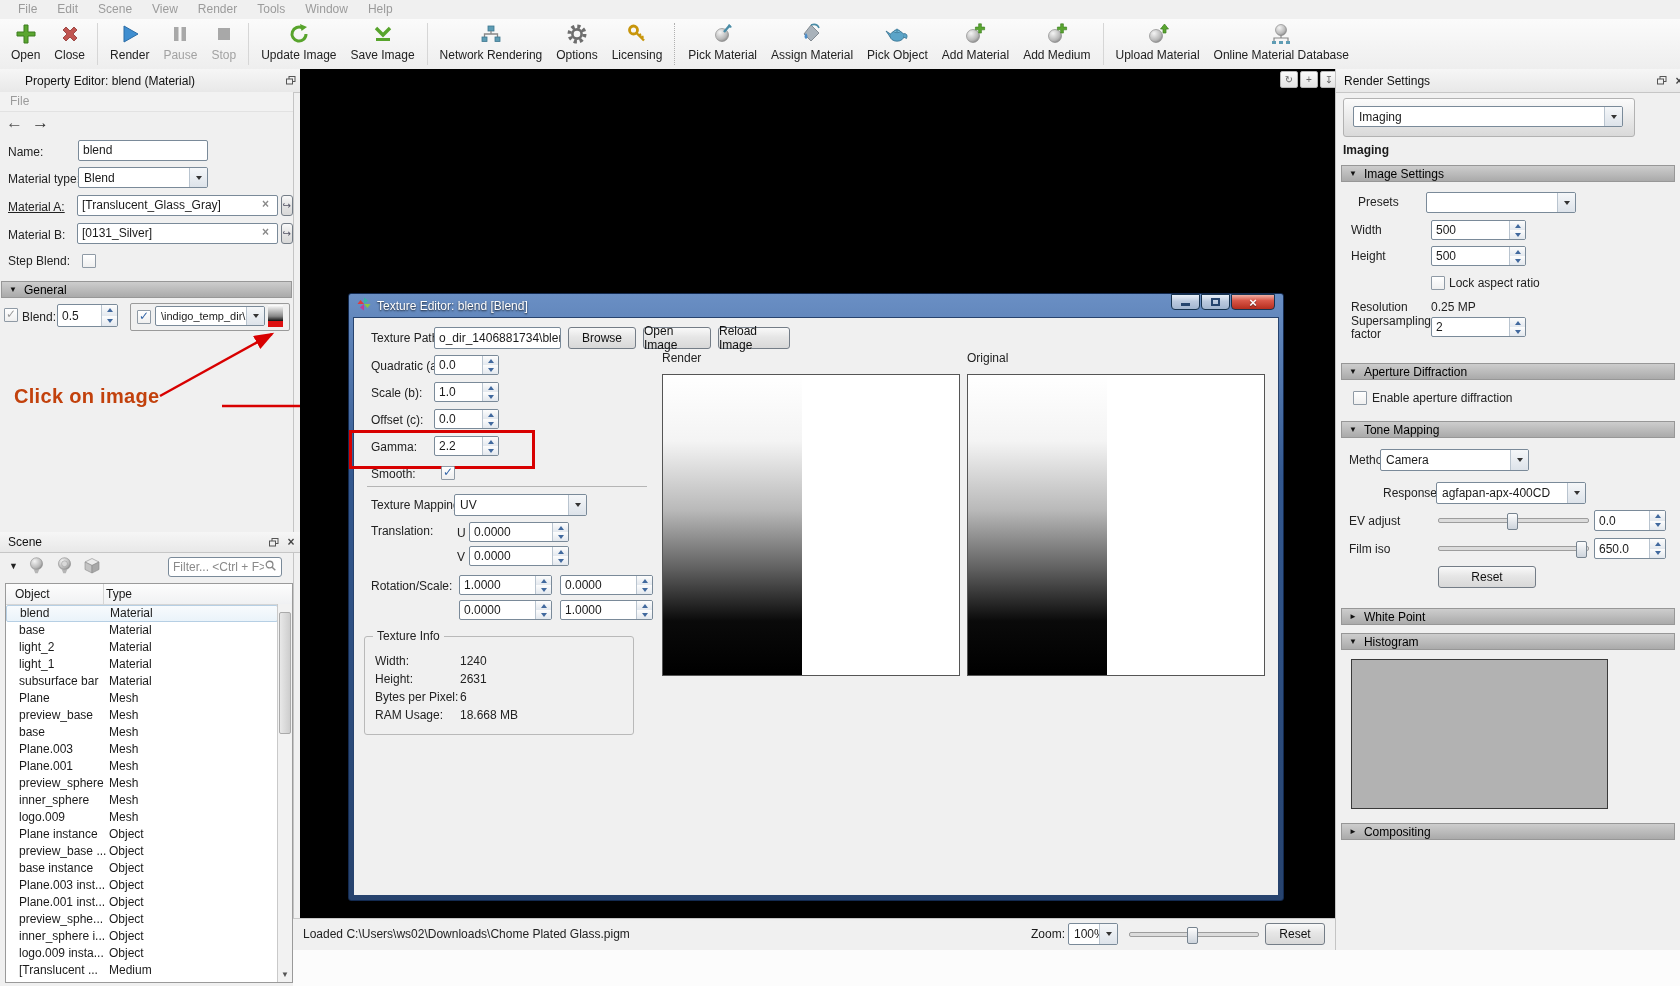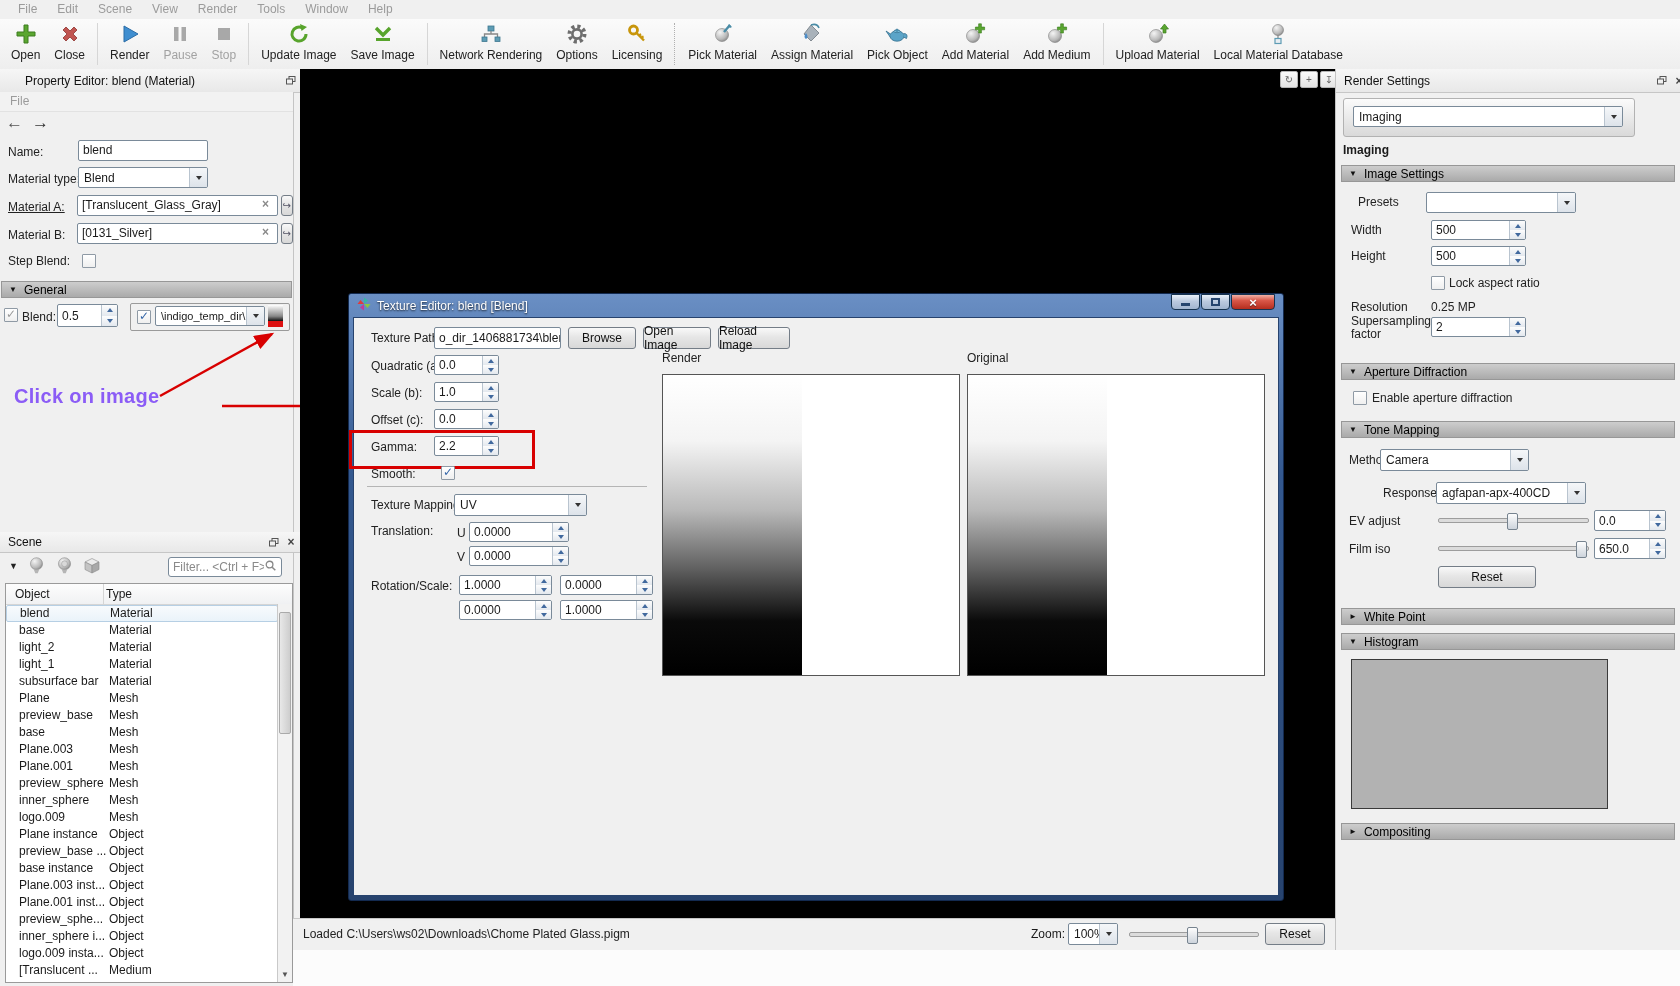--- a/index.html
+++ b/index.html
@@ -54,21 +54,21 @@
   .srow.sel{background:linear-gradient(#f8fbfd,#eaf3fa);border:1px solid #b6cfe4;border-radius:2px;height:15px;line-height:15px;}
   
   .dialog{position:absolute;left:348px;top:293px;width:936px;height:608px;background:linear-gradient(#6a8fc4,#33588f 30%,#27436e);border:1px solid #132a50;border-radius:3px;box-shadow:3px 4px 14px rgba(0,0,0,.65);box-sizing:border-box;padding:0 4px 4px 4px;}
   .dtitle{height:23px;display:flex;align-items:center;color:#fff;text-shadow:0 1px 2px rgba(0,0,0,.8);padding-left:4px;gap:6px;}
   .dbody{position:relative;background:#f0f0f0;border:1px solid #27436e;height:579px;box-sizing:border-box;}
   .wb{height:16px;border:1px solid #17334f;border-radius:0 0 4px 4px;background:linear-gradient(#eaf1fa,#bccadf 45%,#a2b5cf);display:flex;align-items:center;justify-content:center;box-sizing:border-box;}
   .wb.close{background:linear-gradient(#f0b0a6,#d95748 40%,#b52d1e);color:#fff;font-weight:bold;font-size:13px;text-shadow:0 1px 1px rgba(0,0,0,.5);}
   .gradpane{border:1px solid #555;background:#fff;}
   .gradstrip{position:absolute;left:0;top:0;width:47%;height:100%;background:linear-gradient(#ffffff 0%,#f4f4f4 22%,#b9b9b9 45%,#5e5e5e 65%,#0a0a0a 82%,#000 100%);}
   .redbox{position:absolute;border:3px solid #d80000;}
-  .annot{position:absolute;color:#8b5cf6;font-size:20px;font-weight:bold;letter-spacing:.3px;white-space:nowrap;}
+  .annot{position:absolute;color:#c2410c;font-size:20px;font-weight:bold;letter-spacing:.3px;white-space:nowrap;}
   .mdibtn{width:16px;height:15px;background:linear-gradient(#fafafa,#e4e4e4);border:1px solid #b5b5b5;border-radius:2px;display:flex;align-items:center;justify-content:center;font-size:10px;color:#666;}
   .scrollbar{position:absolute;background:#f2f2f2;border-left:1px solid #c9c9c9;}
   .sthumb{position:absolute;left:1px;right:1px;background:linear-gradient(90deg,#e8e8e8,#cdcdcd);border:1px solid #aaa;border-radius:2px;}
   .sarrow{position:absolute;left:1px;right:1px;height:15px;display:flex;align-items:center;justify-content:center;background:#f2f2f2;color:#555;font-size:8px;}
 </style>
 </head>
 <body>
 
 <svg width="0" height="0" style="position:absolute">
   <defs>
@@ -246,25 +246,27 @@
             <circle cx="10" cy="14" r="6.5" fill="url(#gb)" stroke="#7d7d7d" stroke-width=".6"></circle>
             <path d="M18.5 2 L22.5 7 h-2.5 v4 h-3 v-4 h-2.5 z" fill="#5aa630" stroke="#3c7d1f" stroke-width=".7"></path>
           </svg>
         </span>
       <span class="tlabel">Upload Material</span>
     </div>
     <div class="tbtn">
       <span class="ticon">
           <svg width="24" height="24" viewBox="0 0 24 24">
             <circle cx="12" cy="8" r="5.5" fill="url(#gb)" stroke="#7d7d7d" stroke-width=".6"></circle>
-            <path d="M12 13 v3" stroke="#888" stroke-width="1.2"></path>
-            <rect x="9" y="16.5" width="6" height="5" fill="#e8eef2" stroke="#5e9cb4" stroke-width="1.2"></rect>
-          </svg>
-        </span>
-      <span class="tlabel">Local Material Database</span>
+            <path d="M12 13 v3 M5 19 v-3 h14 v3" fill="none" stroke="#888" stroke-width="1.2"></path>
+            <rect x="3" y="19" width="4" height="3" fill="#5e9cb4"></rect>
+            <rect x="10" y="19" width="4" height="3" fill="#5e9cb4"></rect>
+            <rect x="17" y="19" width="4" height="3" fill="#5e9cb4"></rect>
+          </svg>
+        </span>
+      <span class="tlabel">Online Material Database</span>
     </div>
   </div>
 
   <div class="abs" style="left:0;top:69px;width:293px;height:917px;background:#f0f0f0;border-right:1px solid #c4c4c4;">
 
     <div class="abs ptitle" style="left:0;top:0;width:293px;height:23px;padding-left:25px;">
       <span>Property Editor: blend (Material)</span>
       <span class="sp"></span>
       <span class="pico">
           <svg width="10" height="9" viewBox="0 0 10 9">
@@ -801,20 +803,31 @@
         <span class="ud">
             <div>
               <span class="aru"></span>
             </div>
             <div>
               <span class="ard"></span>
             </div>
           </span>
       </div>
 
+      <div class="abs groupbox" style="left:10px;top:318px;width:268px;height:97px;">
+        <span class="glegend">Texture Info</span>
+        <div class="abs flabel" style="left:10px;top:14px;">Width:</div>
+        <div class="abs flabel" style="left:95px;top:14px;">1240</div>
+        <div class="abs flabel" style="left:10px;top:32px;">Height:</div>
+        <div class="abs flabel" style="left:95px;top:32px;">2631</div>
+        <div class="abs flabel" style="left:10px;top:50px;">Bytes per Pixel:</div>
+        <div class="abs flabel" style="left:95px;top:50px;">6</div>
+        <div class="abs flabel" style="left:10px;top:68px;">RAM Usage:</div>
+        <div class="abs flabel" style="left:95px;top:68px;">18.668 MB</div>
+      </div>
 
       <div class="abs flabel" style="left:308px;top:30px;">Render</div>
       <div class="abs gradpane" style="left:308px;top:56px;width:296px;height:300px;">
         <div class="gradstrip"></div>
       </div>
       <div class="abs flabel" style="left:613px;top:30px;">Original</div>
       <div class="abs gradpane" style="left:613px;top:56px;width:296px;height:300px;">
         <div class="gradstrip"></div>
       </div>
     </div>

